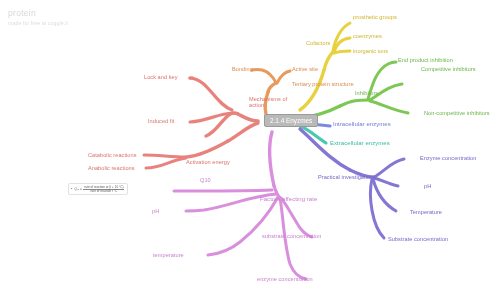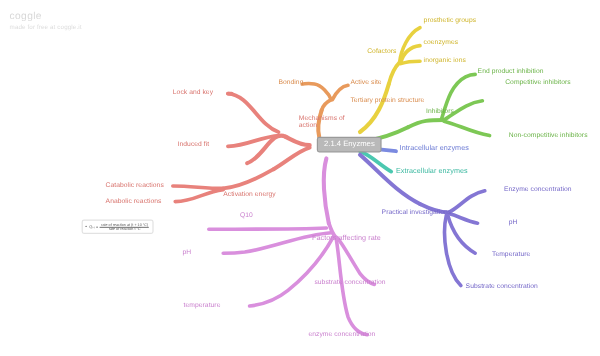--- a/index.html
+++ b/index.html
@@ -118,21 +118,21 @@
       <path d="M272,190 C250,191 220,191 196,191 C188,191 180,191 174,191" stroke="#d98fdd" stroke-width="3"></path>
       <path d="M276,194 C250,196 230,206 204,210 C196,211 190,211 186,211" stroke="#d98fdd" stroke-width="3"></path>
       <path d="M281,198 C286,204 290,212 300,228 C304,233 308,236 312,237" stroke="#d98fdd" stroke-width="3"></path>
       <path d="M278,197 C272,208 260,226 240,242 C230,250 218,254 208,255" stroke="#d98fdd" stroke-width="3"></path>
       <path d="M280,198 C283,214 284,244 290,264 C294,274 300,278 306,279" stroke="#d98fdd" stroke-width="3"></path>
 
     </g>
   </svg>
 
   <div class="logo">
-    <span>coggle</span>
+    <span>protein</span>
     <span class="sub">made for free at coggle.it</span>
   </div>
 
   <div class="root-node" style="left:264px;top:114px;">2.1.4 Enyzmes</div>
 
   <div class="lbl" style="left:249px;top:96px;color:#d8736d;width:46px;white-space:normal;text-align:left;">Mechanisms of action</div>
   <div class="lbl" style="left:144px;top:74px;color:#d8736d;">Lock and key</div>
   <div class="lbl" style="left:148px;top:118px;color:#d8736d;">Induced fit</div>
 
   <div class="lbl" style="left:186px;top:159px;color:#d8736d;">Activation energy</div>

